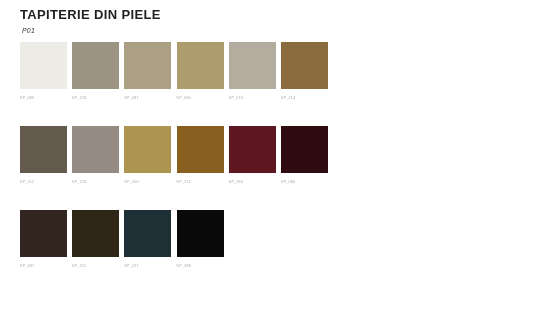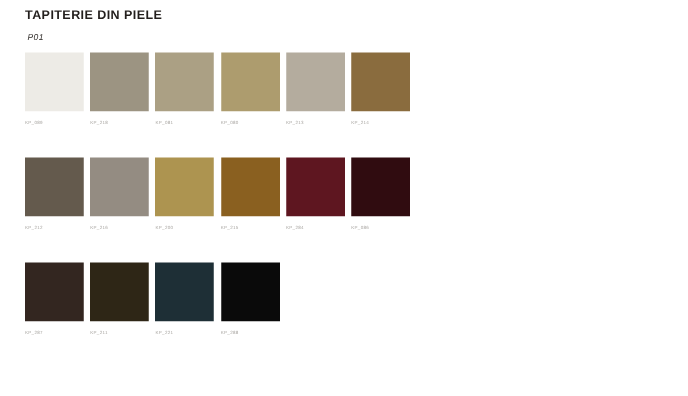--- a/index.html
+++ b/index.html
@@ -22,21 +22,21 @@
     top: 0;
     width: 550px;
     height: 317px;
     background: #ffffff;
   }
 
   .page-title {
     position: absolute;
     left: 20px;
     top: 7px;
-    font-size: 10px;
+    font-size: 13px;
     font-weight: bold;
     letter-spacing: 0.35px;
     color: #231f1d;
     white-space: nowrap;
   }
 
   .page-code {
     position: absolute;
     left: 22px;
     top: 27px;

